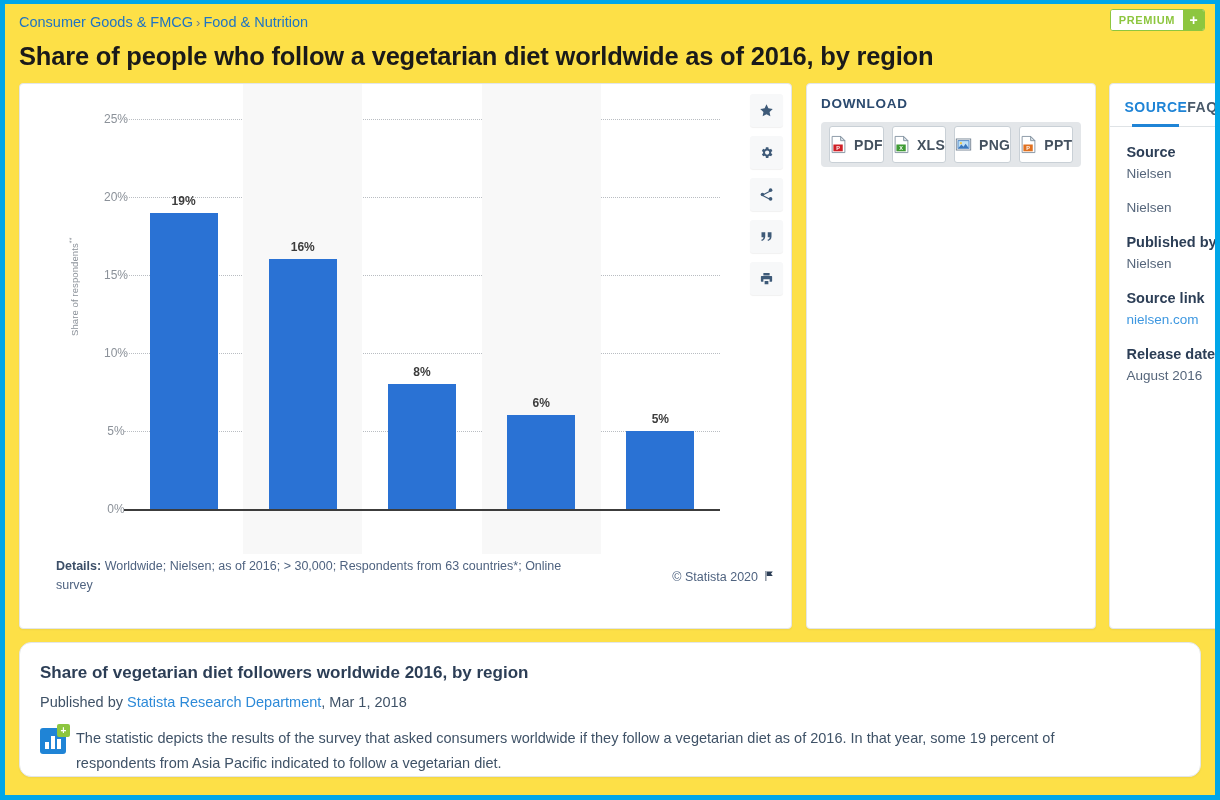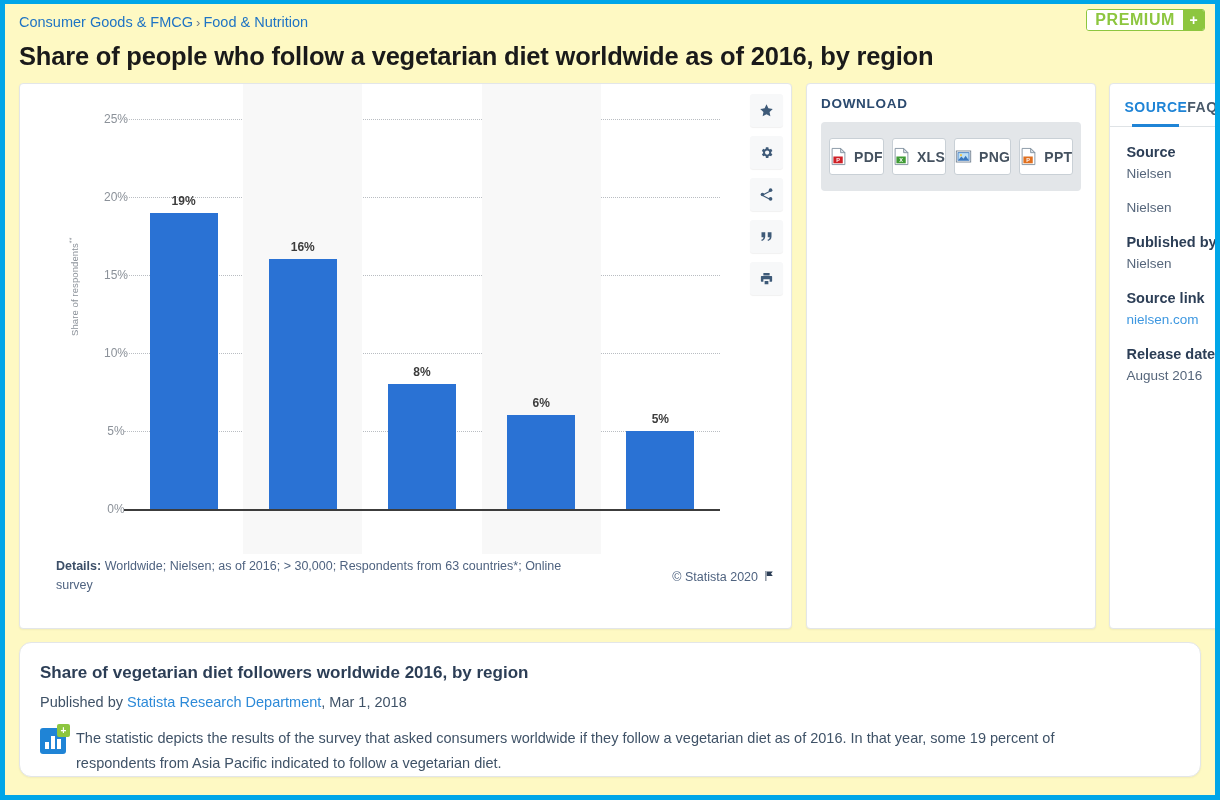--- a/index.html
+++ b/index.html
@@ -20,21 +20,21 @@
     border-left: 5px solid #00a6e8;
     border-right: 5px solid #00a6e8;
     border-top: 4px solid #00a6e8;
     border-bottom: 5px solid #00a6e8;
   }
 
   .inner {
     position: relative;
     width: 100%;
     height: 100%;
-    background: #fef9c3;
+    background: #fde047;
     overflow: hidden;
   }
 
   
   .header {
     padding: 8px 14px 0 14px;
     position: relative;
   }
   .breadcrumb {
     font-size: 14.5px;
@@ -63,21 +63,21 @@
     align-items: stretch;
     height: 22px;
     border: 1px solid #8dc63f;
     border-radius: 3px;
     overflow: hidden;
     background: #ffffff;
     cursor: pointer;
   }
   .premium-badge .lbl {
     color: #8dc63f;
-    font-size: 16px;
+    font-size: 11px;
     font-weight: 700;
     letter-spacing: 0.6px;
     padding: 0 8px;
     display: flex;
     align-items: center;
     background: #ffffff;
   }
   .premium-badge .plus {
     background: #8dc63f;
     color: #ffffff;
@@ -280,21 +280,21 @@
   .download-title {
     font-size: 13.5px;
     font-weight: 700;
     color: #2b4a6f;
     letter-spacing: 0.7px;
     margin-bottom: 11px;
   }
   .dl-row {
     background: #e3e6e9;
     border-radius: 4px;
-    padding: 16px 8px;
+    padding: 4px 8px;
     display: flex;
     gap: 8px;
   }
   .dl-btn {
     flex: 1;
     height: 37px;
     background: #ffffff;
     border: 1px solid #c9d0d6;
     border-radius: 3px;
     display: flex;

